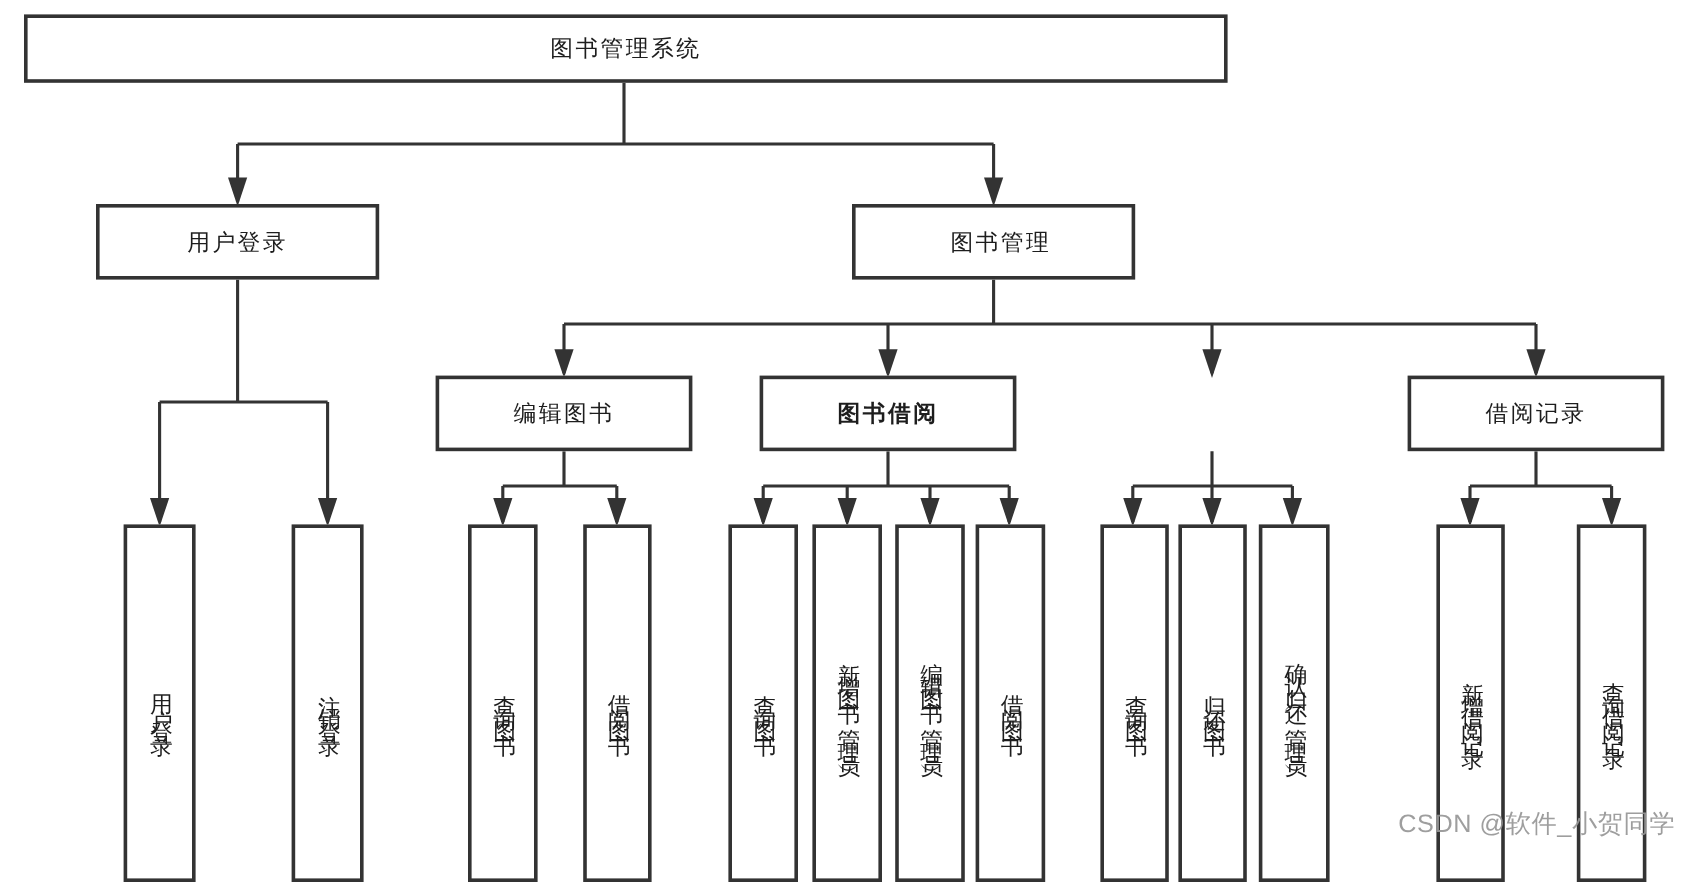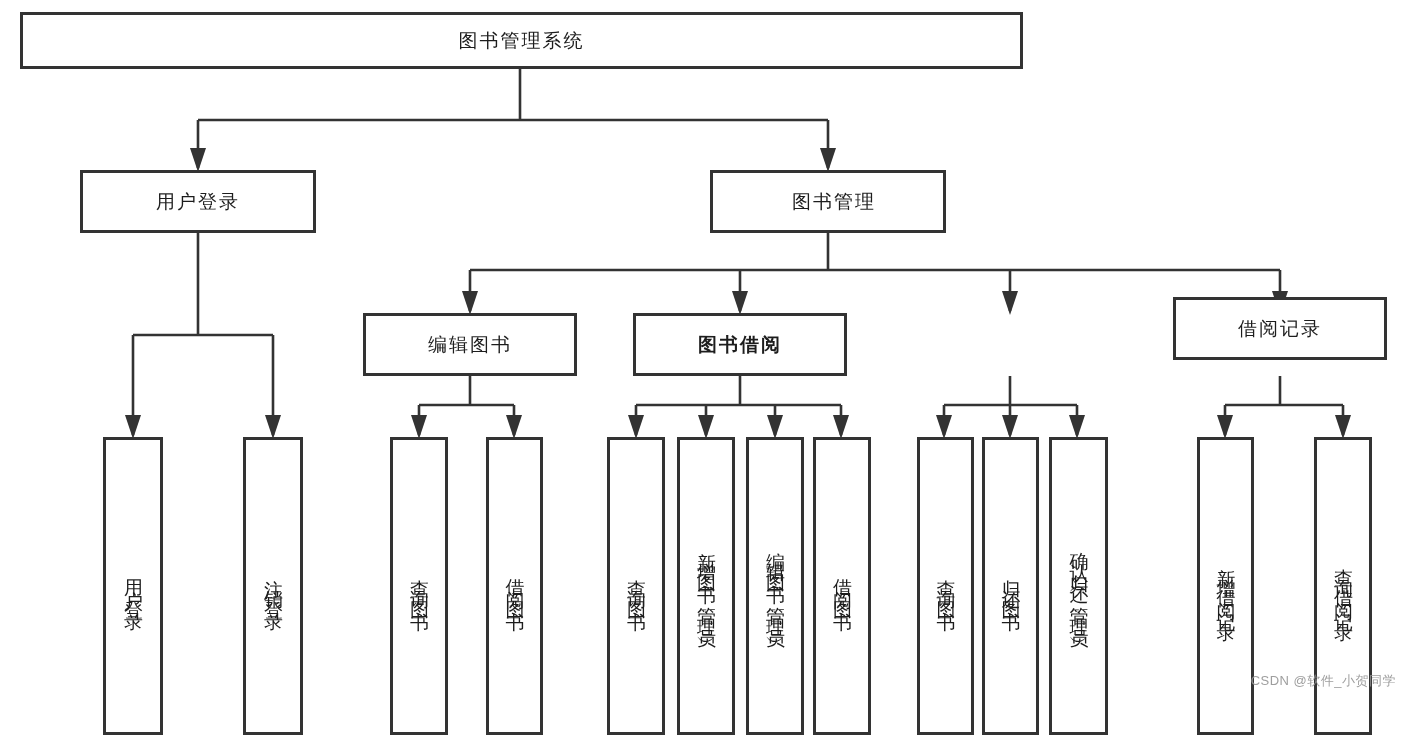--- a/index.html
+++ b/index.html
@@ -16,21 +16,21 @@
   .h{font-size:19px;letter-spacing:2px;}
   .root-label{font-size:19px;letter-spacing:2px;}
   .v span{
     writing-mode:vertical-lr;
     font-size:19px;
     letter-spacing:11px;
     line-height:1.1;
   }
   .watermark{
     position:absolute;right:4px;top:672px;
-    font-size:13px;letter-spacing:0.5px;
+    font-size:21px;letter-spacing:0.5px;
     color:rgba(150,150,150,0.92);
     z-index:5;white-space:nowrap;
   }
 </style>
 </head>
 <body>
 
 <div class="stage">
 
   <svg class="wires" viewBox="0 0 1405 747" fill="none" stroke="#333333" stroke-width="2.6">
@@ -82,21 +82,21 @@
   <div class="node h" style="left:710px;top:170px;width:236px;height:63px;padding-left:12px;">
     <span>图书管理</span>
   </div>
 
   <div class="node h" style="left:363px;top:313px;width:214px;height:63px;">
     <span>编辑图书</span>
   </div>
   <div class="node h" style="left:633px;top:313px;width:214px;height:63px;font-weight:bold;">
     <span>图书借阅</span>
   </div>
-  <div class="node h" style="left:1173px;top:297px;width:214px;height:63px;">
+  <div class="node h" style="left:1173px;top:313px;width:214px;height:63px;">
     <span>借阅记录</span>
   </div>
 
   <div class="node v" style="left:103px;top:437px;width:60px;height:298px;">
     <span>用户登录</span>
   </div>
   <div class="node v" style="left:243px;top:437px;width:60px;height:298px;">
     <span>注销登录</span>
   </div>
 

